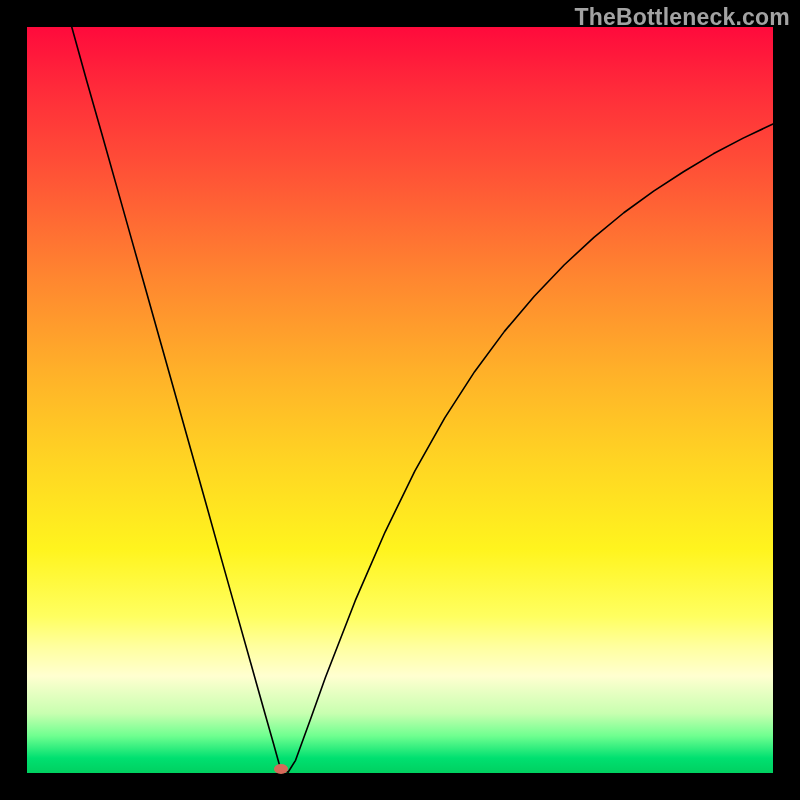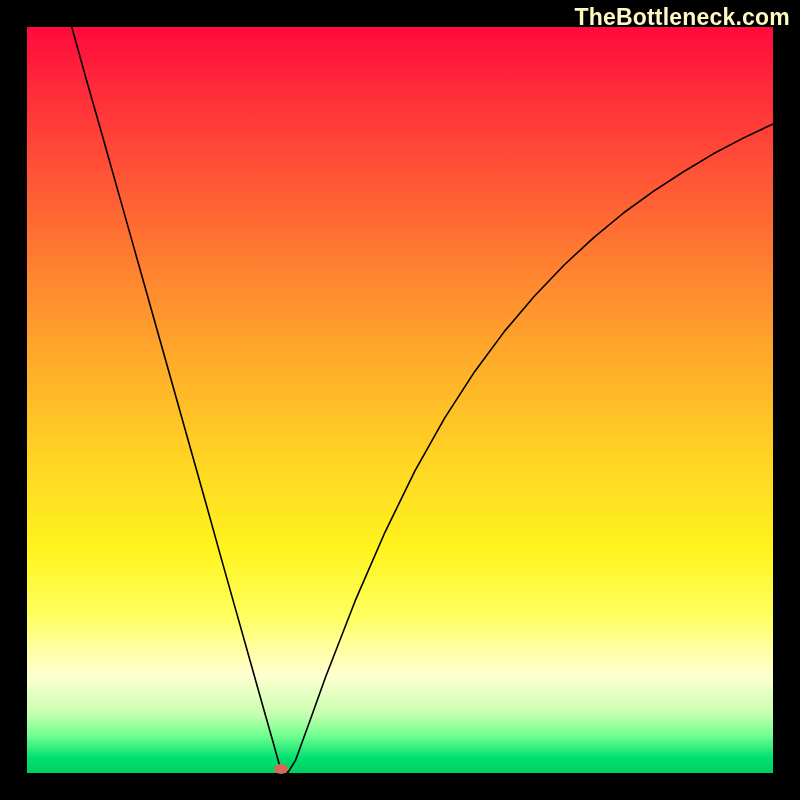--- a/index.html
+++ b/index.html
@@ -38,21 +38,21 @@
     width: 746px; height: 746px;
     overflow: visible;
   }
   .watermark {
     position: absolute;
     top: 4px;
     right: 10px;
     font-family: Arial, Helvetica, sans-serif;
     font-size: 23px;
     font-weight: bold;
-    color: #fef9c3;
+    color: #a3a3a3;
     letter-spacing: 0.2px;
     user-select: none;
   }
   .marker {
     position: absolute;
     background: #d66a5a;
     border-radius: 50% / 50%;
   }
 </style>
 </head>

